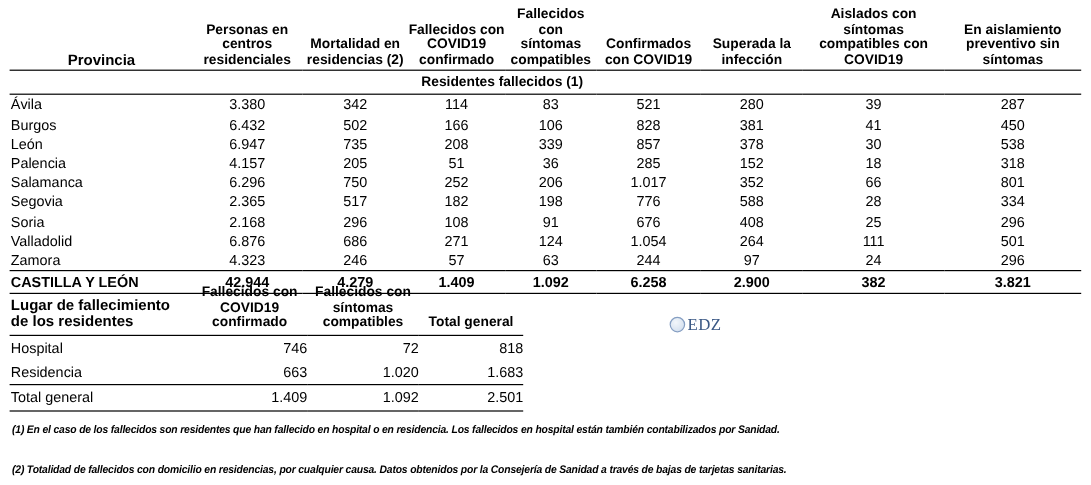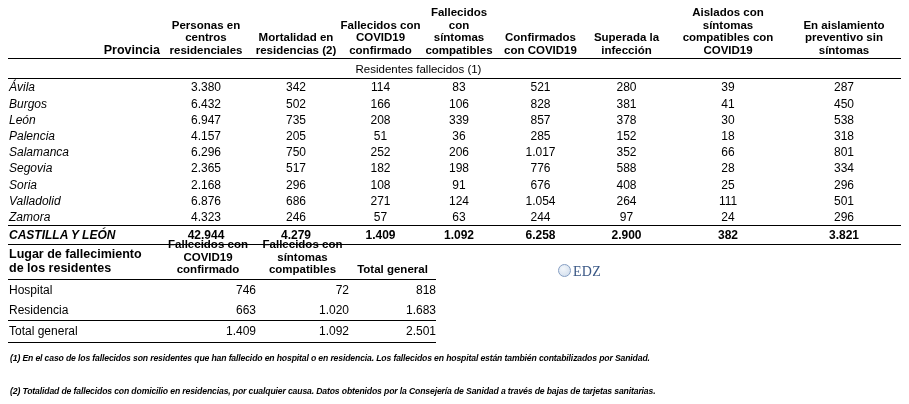--- a/index.html
+++ b/index.html
@@ -34,28 +34,28 @@
 
   .mt-head th {
     font-weight: bold;
     font-size: 11.5px;
     line-height: 12.6px;
     text-align: center;
     padding-bottom: 2px;
     border-bottom: 1.6px solid #000;
   }
   .mt-head th.col-prov {
-    text-align: right;
+    text-align: center;
     font-size: 12.5px;
     padding-left: 1px;
     margin-left: 20px;
   }
 
   .band-row td {
-    font-weight: normal;
+    font-weight: bold;
     font-size: 11.5px;
     line-height: 14px;
     height: 19px;
     text-align: center;
     border-bottom: 1.6px solid #000;
     vertical-align: middle;
   }
   .band-row td.band-blank {
     border-bottom: 1.6px solid #000;
   }
@@ -63,21 +63,20 @@
   .mt-body td {
     font-size: 12px;
     line-height: 16.2px;
     height: 16.2px;
     text-align: center;
     vertical-align: middle;
   }
   .mt-body td.prov {
     text-align: left;
     padding-left: 1px;
-    font-style: italic;
   }
   .mt-body tr.total-row td {
     font-weight: bold;
     border-top: 1.6px solid #000;
     border-bottom: 1.6px solid #000;
     height: 18px;
   }
 
   
   .w-prov   { width: 152px; }

